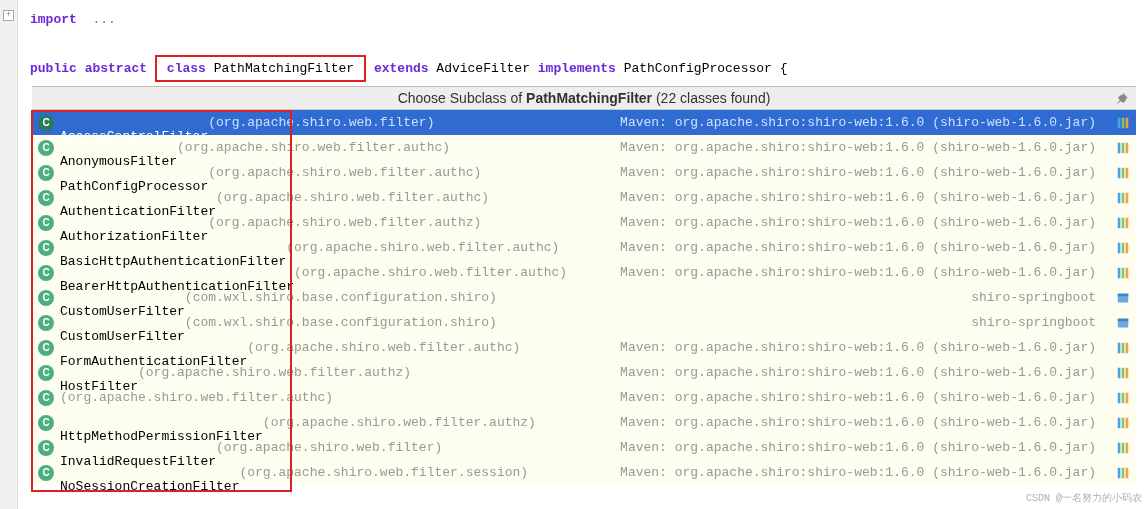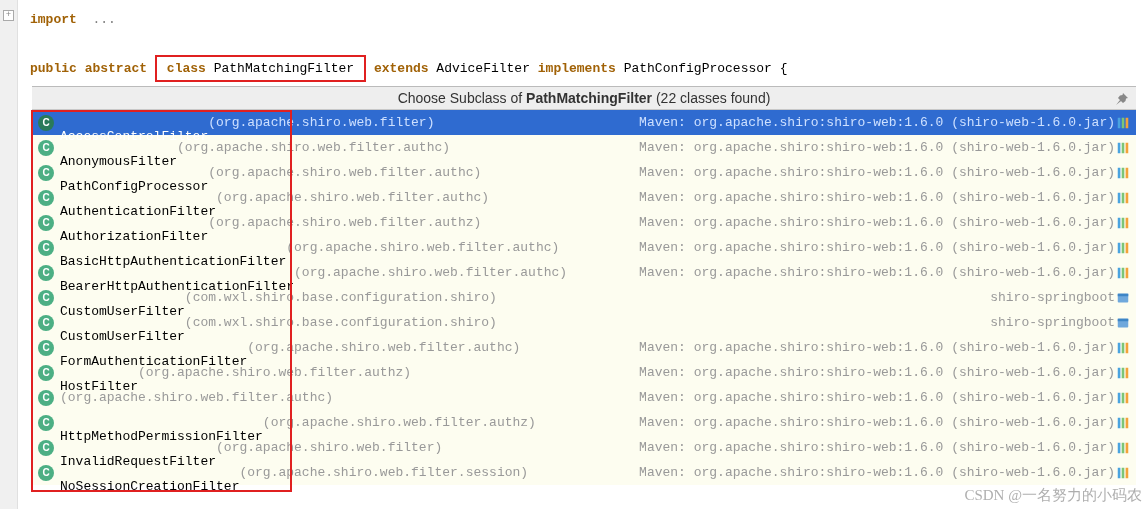--- a/index.html
+++ b/index.html
@@ -34,21 +34,21 @@
       height: 11px;
       border: 1px solid #aaa;
       background: #fff;
       font-size: 9px;
       line-height: 9px;
       text-align: center;
       color: #888;
       cursor: pointer;
     }
     .code-line { padding-left: 10px; }
-    .kw { color: #a16207; font-weight: bold; }
+    .kw { color: #6d28d9; font-weight: bold; }
     .klass { color: #000; }
     .folded { color: #808080; }
     .red-box-cls {
       border: 2px solid #e02020;
       padding: 0 10px;
       display: inline-block;
     }
     .popup {
       position: absolute;
       left: 32px;
@@ -105,21 +105,21 @@
     }
     .popup-item.sel .row-icon { background: #2a7a5a; }
     .cls-name { color: #000; margin-top: 28px; }
     .popup-item.sel .cls-name { color: #fff; }
     .cls-pkg { color: #999; }
     .popup-item.sel .cls-pkg { color: #cde0ff; }
     .right-part {
       margin-left: auto;
       display: flex;
       align-items: center;
-      gap: 1px;
+      gap: 20px;
       padding-left: 25px;
     }
     .maven-info { color: #999; }
     .popup-item.sel .maven-info { color: #cde0ff; }
     .lib-icon {
       width: 14px; height: 14px;
     }
     .module-icon {
       width: 14px; height: 14px;
     }
@@ -130,22 +130,22 @@
       width: 261px;
       height: 382px;
       border: 2px solid #e02020;
       pointer-events: none;
       z-index: 50;
     }
     .watermark {
       position: absolute;
       right: 6px;
       bottom: 4px;
-      font-family: Liberation Serif, serif;
-      font-size: 15px;
+      font-family: Liberation Mono, monospace;
+      font-size: 10px;
       color: rgba(120,120,120,0.6);
       z-index: 100;
     }
   </style>
 </head>
 <body>
 
 <div class="gutter">
   <div class="fold-icon">+</div>
 </div>

